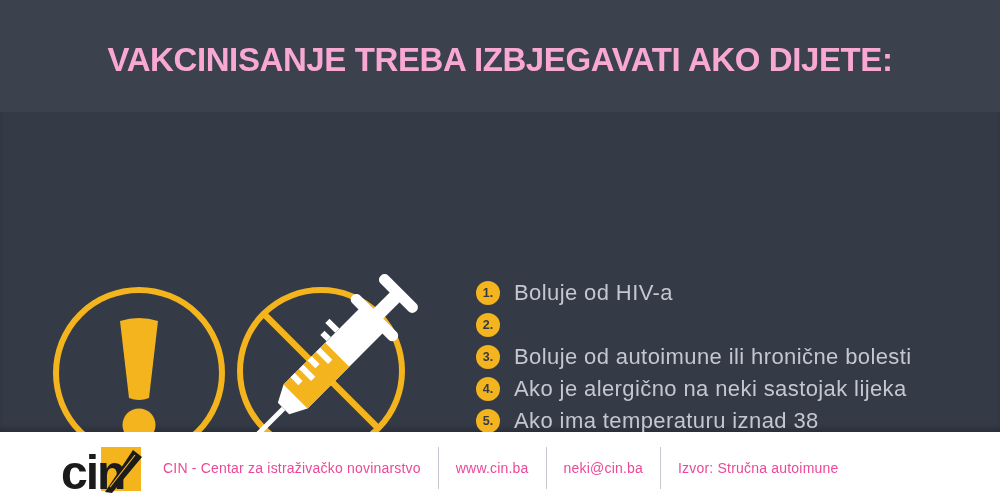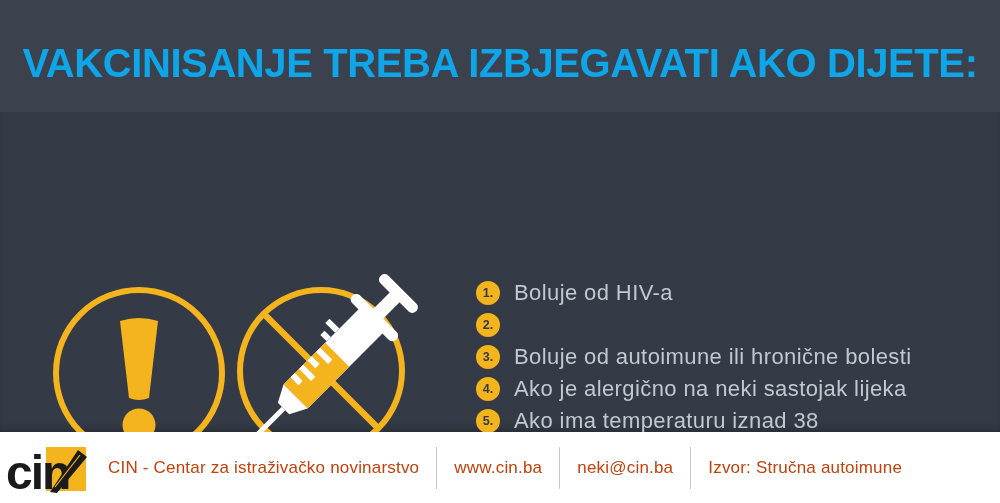--- a/index.html
+++ b/index.html
@@ -17,24 +17,24 @@
     top: 0; left: 0;
     width: 1000px; height: 112px;
     background: #3B414D;
   }
   .title {
     position: absolute;
     top: 41px; left: 0;
     width: 100%;
     margin: 0;
     text-align: center;
-    font-size: 40px;
+    font-size: 33px;
     font-weight: 700;
     letter-spacing: -0.4px;
-    color: #0ea5e9;
+    color: #f9a8d4;
     white-space: nowrap;
   }
   
   .bodyArea {
     position: absolute;
     top: 112px; left: 0;
     width: 1000px; height: 320px;
     background: #343A46;
     box-shadow: inset 0 -5px 7px -3px rgba(0,0,0,0.28);
   }
@@ -79,26 +79,27 @@
     white-space: nowrap;
   }
   
   .footer {
     position: absolute;
     top: 432px; left: 0;
     width: 1000px; height: 71px;
     background: #FFFFFF;
     display: flex;
     align-items: center;
+    padding-left: 55px;
     box-sizing: border-box;
-    color: #c2410c;
+    color: #ec4899;
   }
   .logo { flex: 0 0 auto; margin-right: 16px; }
   .ftext {
-    font-size: 17px;
+    font-size: 14px;
     letter-spacing: 0.2px;
     white-space: nowrap;
   }
   .vdiv {
     flex: 0 0 auto;
     width: 1px; height: 42px;
     background: #C6C9CF;
     margin: 0 17px;
   }
 </style>

